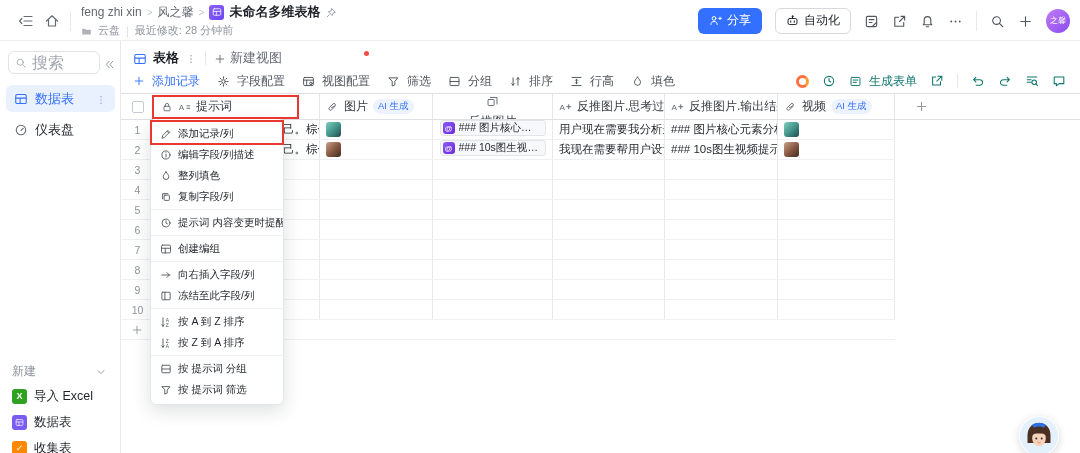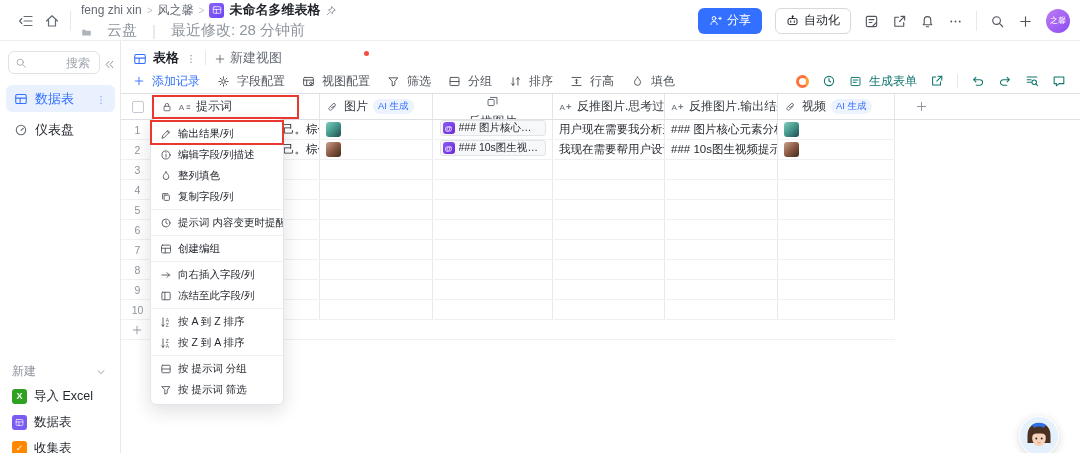--- a/index.html
+++ b/index.html
@@ -14,30 +14,30 @@
 
   
   .topbar { position:absolute; left:0; top:0; width:1080px; height:41px; border-bottom:1px solid #eceef0; background:#fff; }
   .tb-left { position:absolute; left:18px; top:0; height:41px; display:flex; align-items:center; gap:10px; color:#646a73; }
   .tb-vdiv { width:1px; height:20px; background:#e8e9eb; }
   .crumbs { display:flex; flex-direction:column; justify-content:center; gap:2px; }
   .crumb-line1 { display:flex; align-items:center; gap:5px; font-size:12px; color:#646a73; }
   .crumb-sep { color:#c2c6cc; font-size:10px; }
   .crumb-title { color:#1f2329; font-size:13px; font-weight:700; }
   .base-icon { width:15px; height:15px; border-radius:3px; background:linear-gradient(135deg,#8a63f9,#6b46f2); display:inline-flex; align-items:center; justify-content:center; color:#fff; }
-  .crumb-line2 { display:flex; align-items:center; gap:15px; font-size:15px; color:#8f959e; }
+  .crumb-line2 { display:flex; align-items:center; gap:6px; font-size:11px; color:#8f959e; }
   .tb-right { position:absolute; right:10px; top:0; height:41px; display:flex; align-items:center; gap:13px; color:#51565d; }
   .btn-share { display:flex; align-items:center; gap:5px; height:26px; padding:0 11px; background:#3370ff; color:#fff; font-size:12px; border-radius:6px; border:none; }
   .btn-auto { display:flex; align-items:center; gap:5px; height:26px; padding:0 10px; background:#fff; color:#1f2329; font-size:12px; border-radius:6px; border:1px solid #d6d9de; }
   .avatar { width:24px; height:24px; border-radius:50%; background:linear-gradient(135deg,#c07cf5,#8a4bf0); color:#fff; font-size:8px; display:flex; align-items:center; justify-content:center; letter-spacing:0; }
 
   
   .sidebar { position:absolute; left:0; top:41px; width:121px; height:412px; border-right:1px solid #e8e9eb; background:#fff; }
   .search-box { position:absolute; left:8px; top:10px; width:92px; height:23px; border:1px solid #dfe2e6; border-radius:6px; display:flex; align-items:center; gap:5px; padding:0 6px; color:#a1a7af; }
-  .search-box input { border:none; outline:none; width:58px; font-size:12px; color:#1f2329; background:transparent;text-align:right; }
+  .search-box input { border:none; outline:none; width:58px; font-size:16px; color:#1f2329; background:transparent; }
   .search-box input::placeholder { color:#a1a7af; }
   .collapse-btn { position:absolute; left:103px; top:14px; color:#8f959e; }
   .side-item { position:absolute; left:6px; width:109px; height:27px; border-radius:6px; display:flex; align-items:center; gap:7px; padding:0 8px; font-size:13px; color:#1f2329; }
   .side-item.active { background:#e9f1ff; color:#3370ff; }
   .side-item .dots { margin-left:auto; color:#8aa6e8; }
   .side-bottom { position:absolute; left:0; bottom:-8px; width:121px; }
   .side-new { display:flex; align-items:center; justify-content:space-between; padding:0 14px 0 12px; height:24px; font-size:12px; color:#8f959e; }
   .side-mini { display:flex; align-items:center; gap:7px; padding:0 12px; height:26px; font-size:12.5px; color:#1f2329; }
   .mini-ic { width:15px; height:15px; border-radius:3px; color:#fff; font-size:9px; font-weight:700; display:inline-flex; align-items:center; justify-content:center; }
   .mini-excel { background:#2ea121; }
@@ -677,21 +677,21 @@
         </div>
       </div>
     </div>
   </div>
 
   <div class="ctxmenu">
     <div class="mi">
         <span class="mico ic"><svg class="ic" width="12" height="12">
             <use href="#s-pencil"></use>
           </svg></span>
-        <span>输出结果/列</span>
+        <span>添加记录/列</span>
       </div>
     <div class="mi">
         <span class="mico ic"><svg class="ic" width="12" height="12">
             <use href="#s-info"></use>
           </svg></span>
         <span>编辑字段/列描述</span>
       </div>
     <div class="mi">
         <span class="mico ic"><svg class="ic" width="12" height="12">
             <use href="#s-drop"></use>

